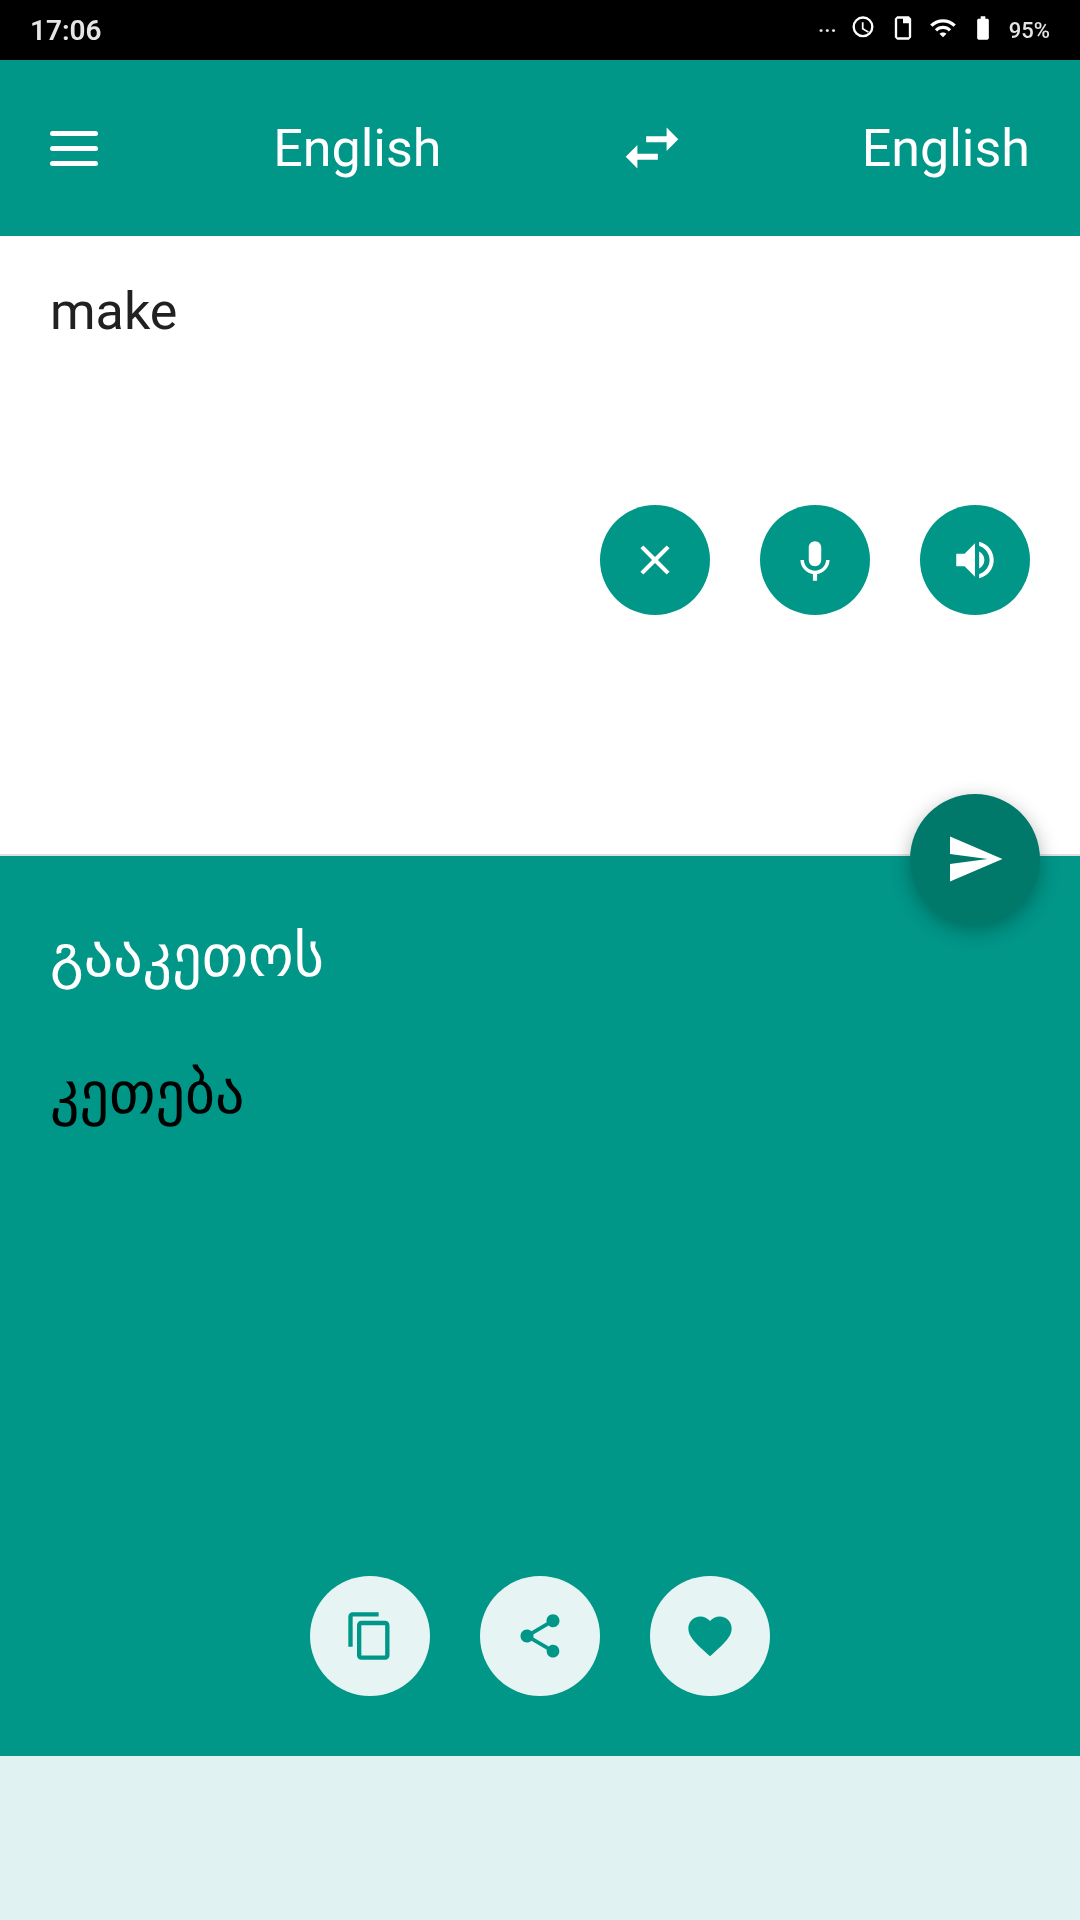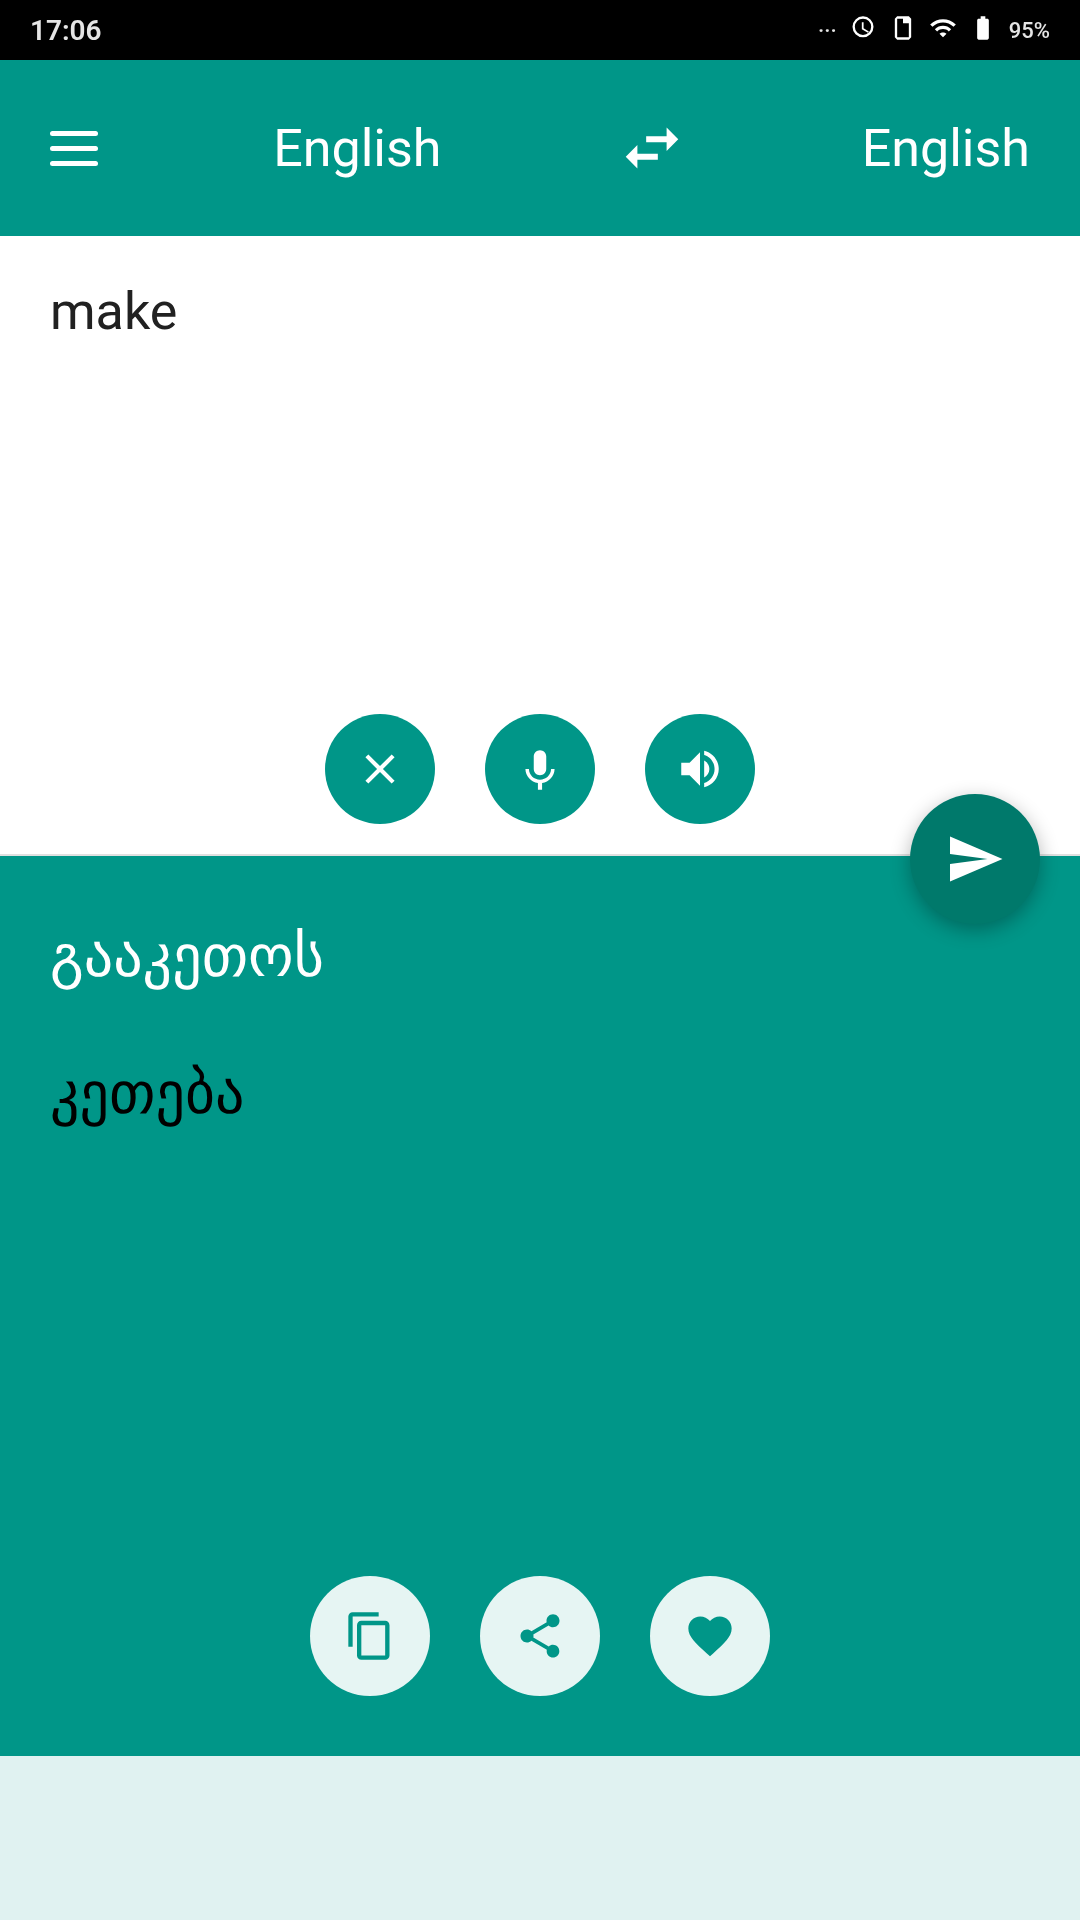--- a/index.html
+++ b/index.html
@@ -69,21 +69,20 @@
     }
 
     
     .input-section {
       width: 100%;
       background: #fff;
       padding: 40px 50px 30px 50px;
       position: relative;
       min-height: 620px;
       display: flex;
-      flex-direction: column;
       border-bottom: 2px solid #e0e0e0;
     }
     .input-text {
       font-size: 52px;
       color: #212121;
       flex: 1;
       min-height: 400px;
       outline: none;
       border: none;
       resize: none;

